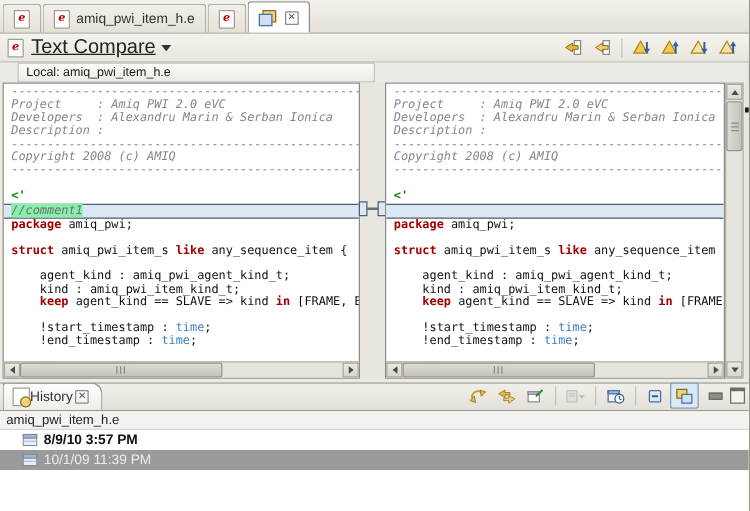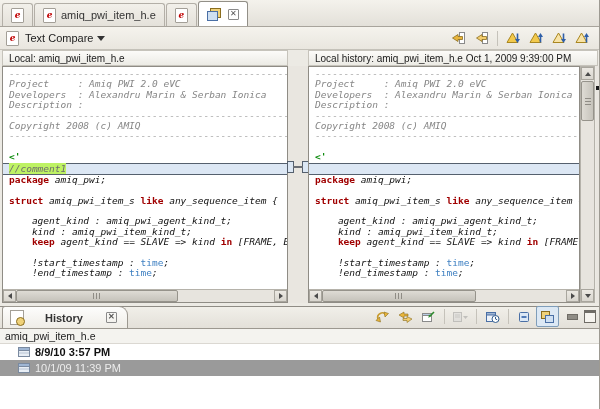--- a/index.html
+++ b/index.html
@@ -22,51 +22,51 @@
   .closebox{width:9px;height:9px;border:1px solid #8a8a8a;border-radius:1px;font-size:8px;line-height:8px;
             text-align:center;color:#555;margin-left:2px;}
   .winbtns{margin-left:auto;display:flex;gap:6px;align-items:center;padding:0 6px 6px 0;}
   .minbtn{width:9px;height:4px;background:#8f8c85;border:1px solid #6f6c66;}
   .maxbtn{width:10px;height:9px;border:1px solid #6f6c66;border-top:3px solid #6f6c66;background:#f6f4ef;}
 
   
   .ctoolbar{position:absolute;left:0;top:27px;width:600px;height:23px;box-sizing:border-box;
             background:linear-gradient(#f5f3ed,#e9e6df);border-bottom:1px solid #c4c1b9;
             display:flex;align-items:center;padding:0 6px;}
-  .ctlabel{font-size:11px;color:#222;margin:0 4px 0 6px;}
+  .ctlabel{font-size:16px;color:#222;margin:0 4px 0 6px;text-decoration:underline;}
   .caret{width:0;height:0;border:4px solid transparent;border-top:5px solid #333;margin-top:5px;}
   .ctool-right{margin-left:auto;display:flex;align-items:center;}
   .tbtn{width:21px;height:19px;display:flex;align-items:center;justify-content:center;
         border:1px solid transparent;border-radius:2px;}
   .tbtn.pressed{border:1px solid #7f9db9;background:#dce8f4;}
   .tbtn.disabled{opacity:.45;}
   .tsep{width:1px;height:15px;background:#c5c2ba;margin:0 4px;}
 
   
   .phead{position:absolute;top:50px;height:16px;box-sizing:border-box;font-size:10px;color:#1a1a1a;
          line-height:15px;padding-left:6px;background:linear-gradient(#fcfbf9,#ecebe5);
          border:1px solid #c6c3bb;overflow:hidden;white-space:nowrap;}
-  .phead.l{left:2px;width:286px;}
+  .phead.l{left:14px;width:286px;}
   .phead.r{left:308px;width:290px;}
 
   
   .pane{position:absolute;top:66px;height:237px;background:#fff;border:1px solid #8f8c85;box-sizing:border-box;}
   .pane.l{left:2px;width:286px;}
   .pane.r{left:308px;width:272px;}
   .code{position:absolute;left:0;right:0;top:0;bottom:12px;overflow:hidden;padding:2px 0 0 6px;
         font:9.5px/10.4px "DejaVu Sans Mono",monospace;white-space:pre;color:#111;}
   .cl{height:10.4px;white-space:pre;}
   .cl.diff{background:#dce7f4;border-top:1px solid #55606e;border-bottom:1px solid #55606e;
            margin-left:-6px;padding-left:6px;height:10.4px;}
   .cm{color:#868686;font-style:italic;}
-  .cmsel{color:#6e6e6e;font-style:italic;background:#bef264;}
+  .cmsel{color:#6e6e6e;font-style:italic;background:#86efac;}
   .kw{color:#a00000;font-weight:bold;}
   .ty{color:#3d7fc1;text-align:center;}
   .gr{color:#0a8a0a;font-weight:bold;}
-  .pl{color:#111;font-style:italic;}
+  .pl{color:#111;}
 
   
   .cstrip{position:absolute;left:288px;top:66px;width:20px;height:237px;background:#e9e6e0;}
   .notch{position:absolute;top:95px;width:7px;height:12px;background:#dce7f4;border:1px solid #55606e;box-sizing:border-box;}
   .notch.nl{left:-1px;}
   .notch.nr{right:-1px;}
   .connline{position:absolute;left:5px;right:5px;top:100px;height:2px;background:#6b6f75;}
 
   
   .hsb{position:absolute;left:0;right:0;bottom:0;height:12px;background:#e7e4de;border-top:1px solid #b5b2aa;
@@ -91,22 +91,22 @@
   .tri.tr{border:3px solid transparent;border-left:4px solid #4a4a4a;border-right:none;}
   .tri.tu{border:3px solid transparent;border-bottom:4px solid #4a4a4a;border-top:none;}
   .tri.td{border:3px solid transparent;border-top:4px solid #4a4a4a;border-bottom:none;}
 
   
   .history{position:absolute;left:0;top:306px;width:600px;height:103px;background:#fff;
            border-top:1px solid #8f8c85;box-sizing:border-box;}
   .h-tabrow{height:22px;background:linear-gradient(#f1efe9,#e3e0d9);border-bottom:1px solid #9c9890;
             display:flex;align-items:flex-end;padding-left:2px;box-sizing:border-box;}
   .h-tab{height:21px;background:linear-gradient(#fdfdfc,#efede7);border:1px solid #9c9890;border-bottom:none;
-         border-top-left-radius:3px;border-top-right-radius:9px;display:flex;align-items:center;gap:21px;
-         padding:0 10px 0 7px;font-size:11px;font-weight:bold;color:#333;}
+         border-top-left-radius:3px;border-top-right-radius:9px;display:flex;align-items:center;gap:0;
+         padding:0 10px 0 7px;font-size:11px;font-weight:normal;color:#333;}
   .hicon{position:relative;width:12px;height:13px;background:#fff;border:1px solid #a39f97;flex:0 0 auto;}
   .hicon::after{content:'';position:absolute;right:-2px;bottom:-2px;width:7px;height:7px;border-radius:50%;
                 background:#f0d27a;border:1px solid #8a6d1f;}
   .h-toolbar{margin-left:auto;display:flex;align-items:center;padding:0 4px 1px 0;}
   .h-file{height:14px;line-height:14px;font-size:10.5px;padding-left:5px;background:#f4f3ef;
           border-bottom:1px solid #dbd8d2;color:#222;}
   .h-colhead{height:14px;line-height:13px;font-size:10.5px;font-weight:bold;padding-left:5px;
              background:linear-gradient(#fbfaf8,#e9e7e1);border-bottom:1px solid #bcb9b1;color:#222;}
   .h-rows{background:#fff;}
   .h-row{height:16px;display:flex;align-items:center;gap:5px;padding-left:18px;font-size:11px;
@@ -183,21 +183,20 @@
         <svg width="15" height="14">
             <polygon points="6.5,2 12,11.5 1,11.5" fill="#f8e3a6" stroke="#a9861f"></polygon>
             <line x1="11.5" y1="11.5" x2="11.5" y2="5" stroke="#2f5fa8" stroke-width="1.6"></line>
             <polygon points="9,6 14,6 11.5,2" fill="#2f5fa8"></polygon>
           </svg>
       </span>
     </div>
   </div>
 
   <div class="phead l">Local: amiq_pwi_item_h.e</div>
-  <div class="phead r">Local history: amiq_pwi_item_h.e Oct 1, 2009 9:39:00 PM</div>
 
   <div class="pane l">
     <div class="code"><div class="cl"><span class="cm">------------------------------------------------------------------------------------------------</span></div><div class="cl"><span class="cm">Project     : Amiq PWI 2.0 eVC</span></div><div class="cl"><span class="cm">Developers  : Alexandru Marin &amp; Serban Ionica</span></div><div class="cl"><span class="cm">Description :</span></div><div class="cl"><span class="cm">------------------------------------------------------------------------------------------------</span></div><div class="cl"><span class="cm">Copyright 2008 (c) AMIQ</span></div><div class="cl"><span class="cm">------------------------------------------------------------------------------------------------</span></div><div class="cl">&nbsp;</div><div class="cl"><span class="gr">&lt;'</span></div><div class="cl diff"><span class="cmsel">//comment1</span></div><div class="cl"><span class="kw">package</span><span class="pl"> amiq_pwi;</span></div><div class="cl">&nbsp;</div><div class="cl"><span class="kw">struct</span><span class="pl"> amiq_pwi_item_s </span><span class="kw">like</span><span class="pl"> any_sequence_item {</span></div><div class="cl">&nbsp;</div><div class="cl"><span class="pl">    agent_kind : amiq_pwi_agent_kind_t;</span></div><div class="cl"><span class="pl">    kind : amiq_pwi_item_kind_t;</span></div><div class="cl"><span class="pl">    </span><span class="kw">keep</span><span class="pl"> agent_kind == SLAVE =&gt; kind </span><span class="kw">in</span><span class="pl"> [FRAME, BPC, WAIT];</span></div><div class="cl">&nbsp;</div><div class="cl"><span class="pl">    !start_timestamp : </span><span class="ty">time</span><span class="pl">;</span></div><div class="cl"><span class="pl">    !end_timestamp : </span><span class="ty">time</span><span class="pl">;</span></div><div class="cl">&nbsp;</div><div class="cl"><span class="pl">    !item_no : </span><span class="ty">uint</span><span class="pl">;</span></div></div>
     <div class="hsb">
       <span class="sbbtn">
           <i class="tri tl"></i>
         </span>
       <span class="hthumb">
           <i class="grip"></i>
           <i class="grip"></i>

